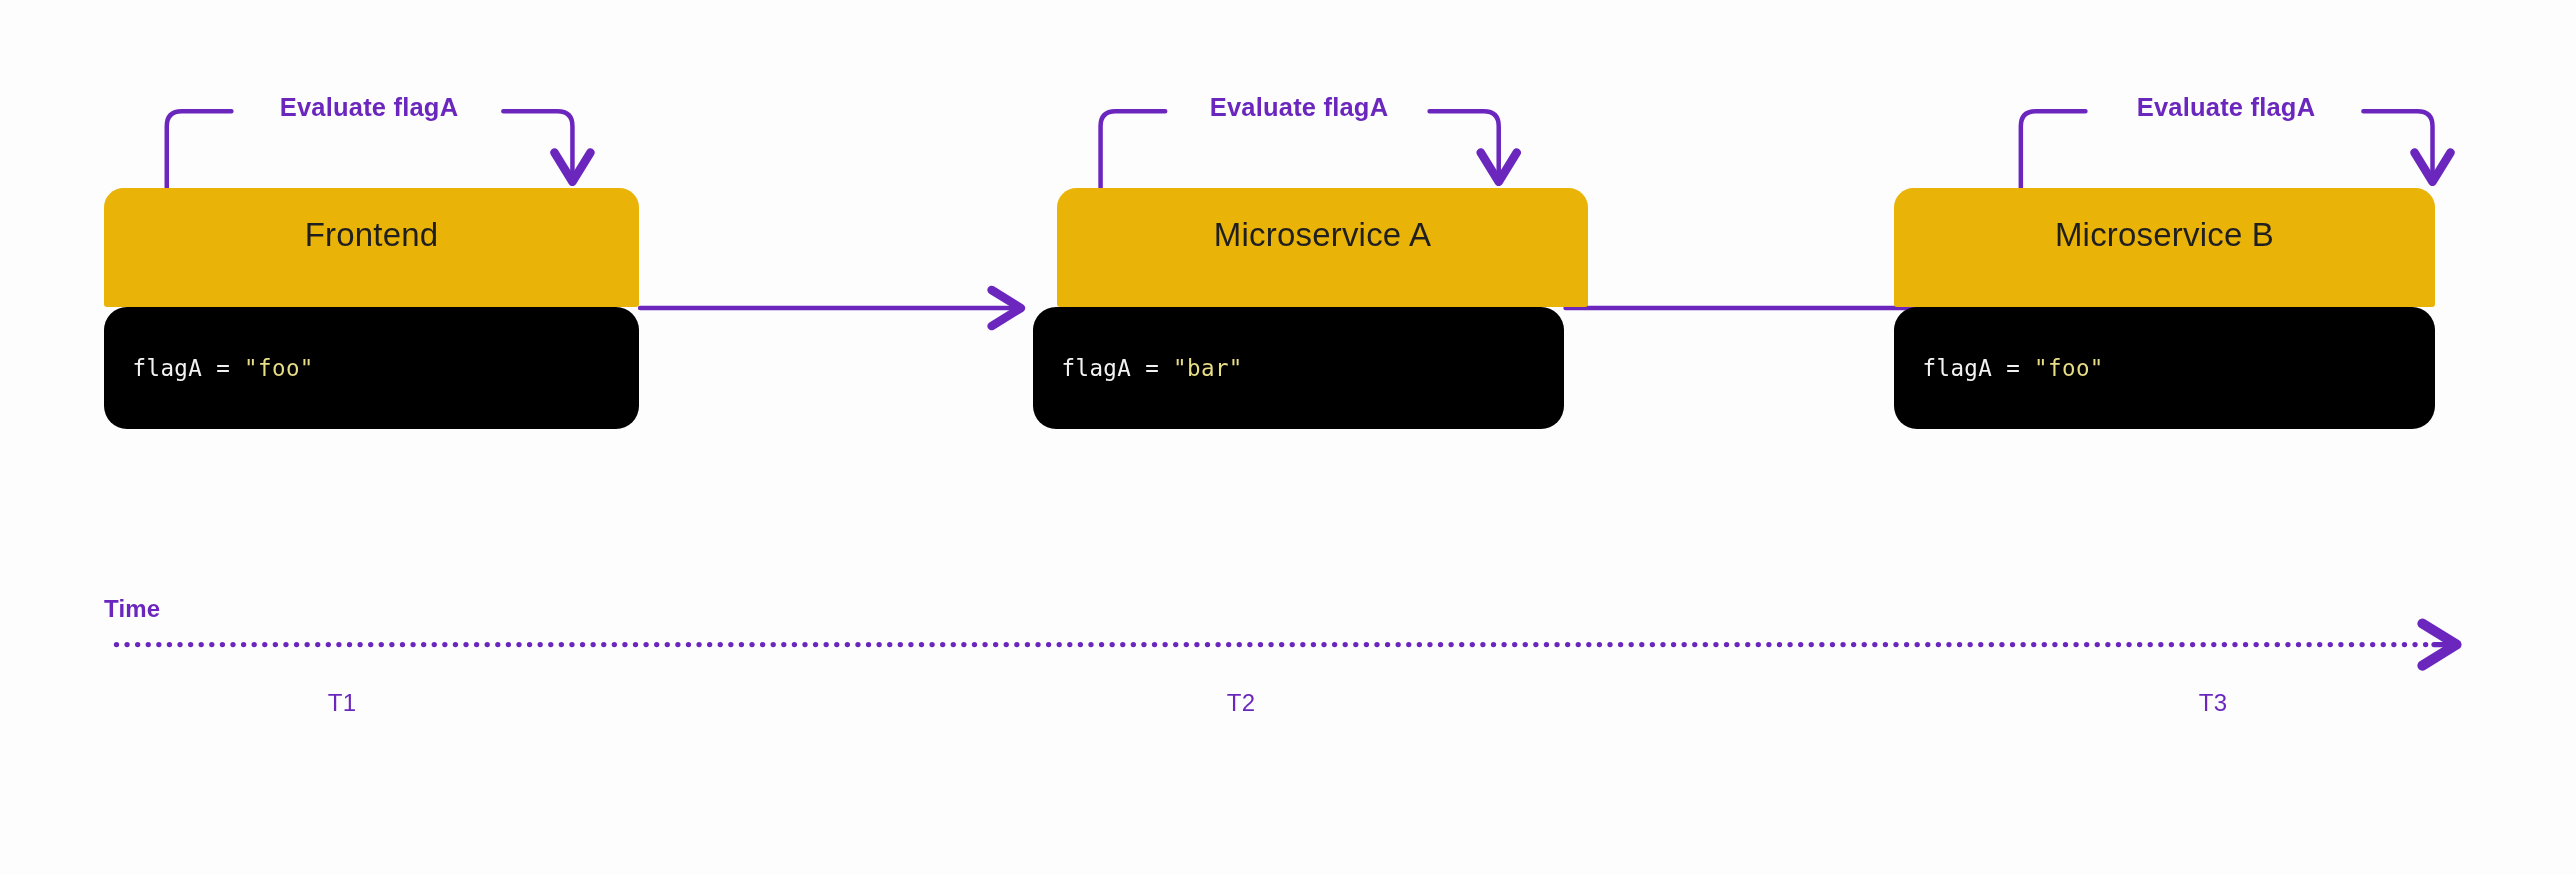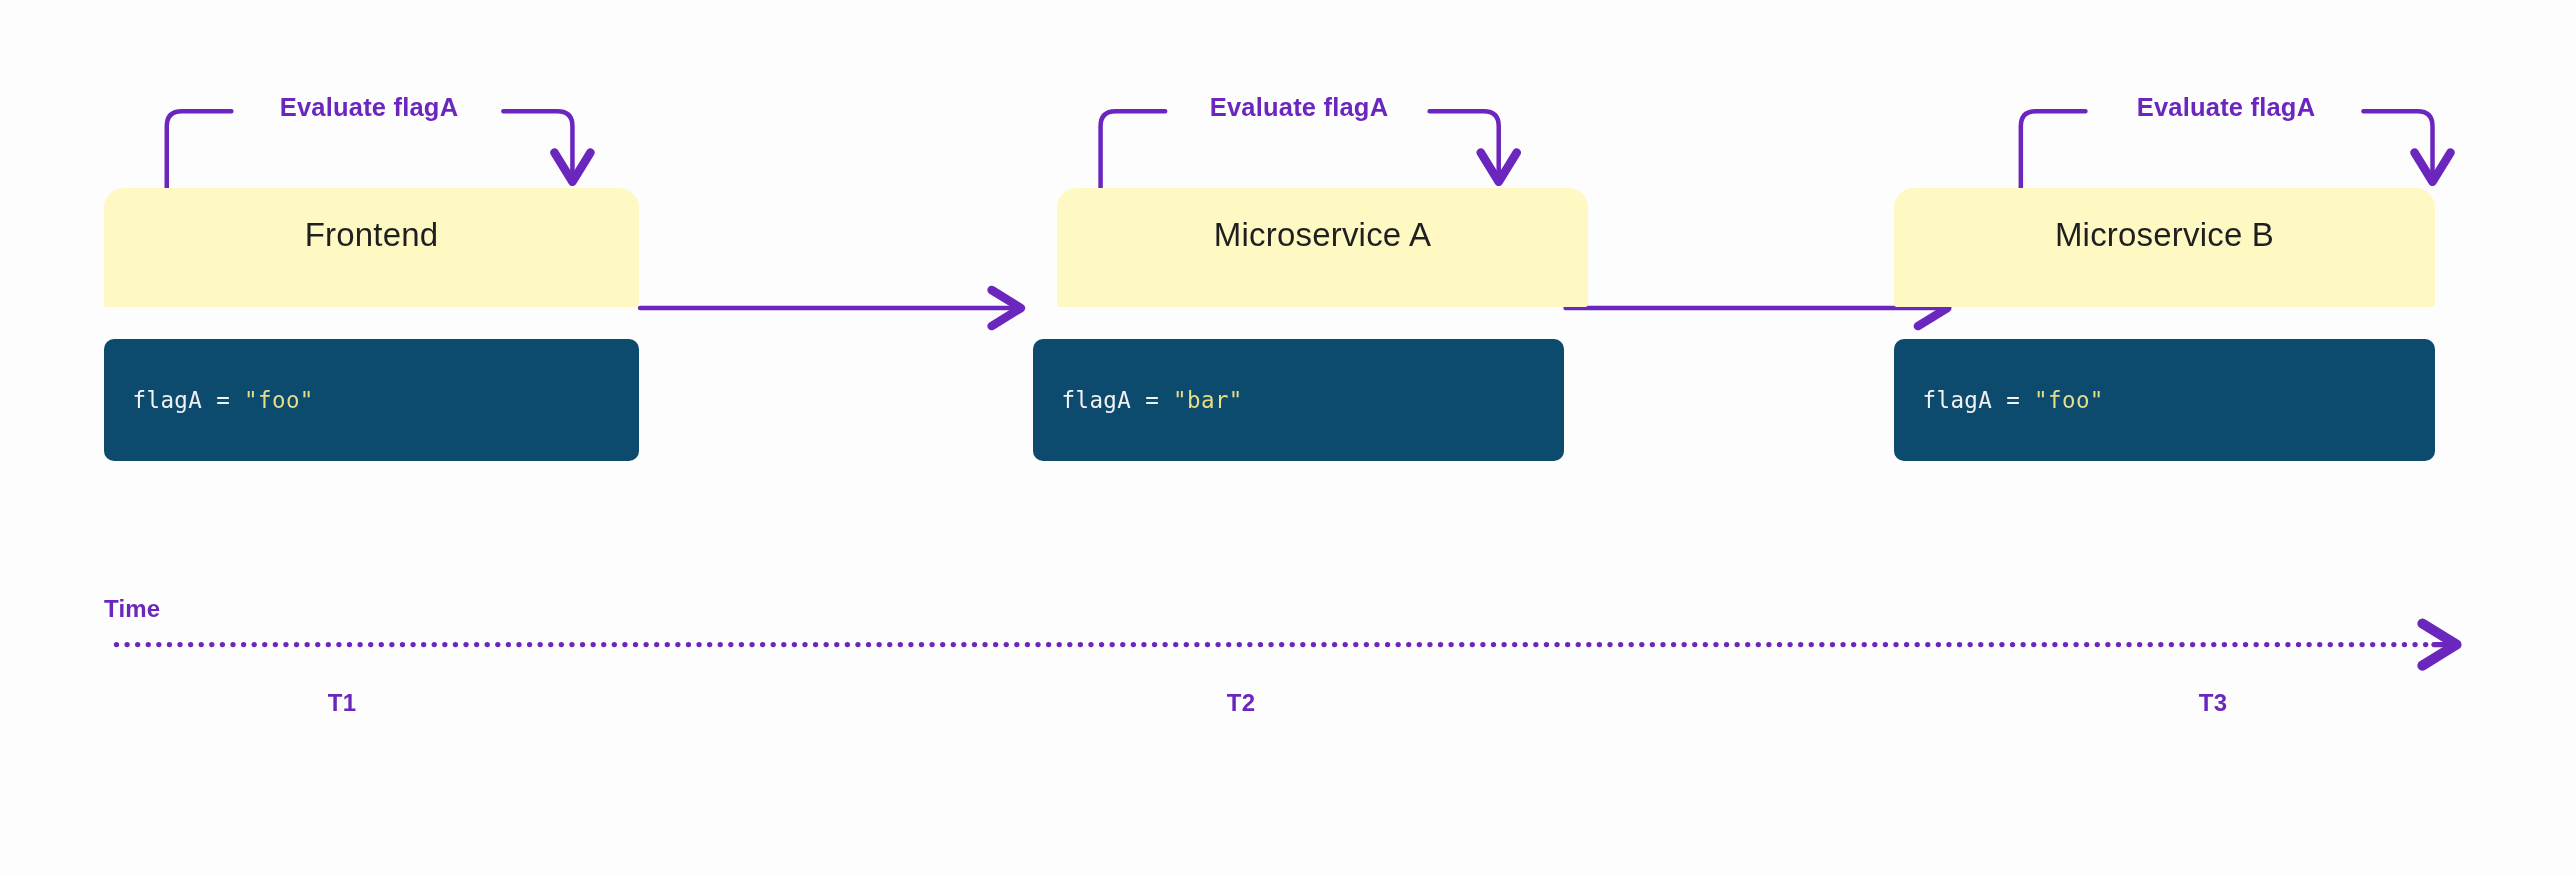--- a/index.html
+++ b/index.html
@@ -10,42 +10,41 @@
     overflow:hidden;
     position:relative;
   }
   #stage{position:absolute;left:0;top:0;width:2372px;height:876px;}
 
   
   .node{position:absolute;}
   .node-head{
     position:absolute;left:0;top:0;
     box-sizing:border-box;
-    background:#fef9c3;
+    background:#eab308;
     border-radius:19.5px 19.5px 3px 3px;
     display:flex;align-items:center;justify-content:center;
     color:#1f1f1f;
     font-size:33px;
     font-weight:400;
     letter-spacing:0.2px;
     line-height:1;
     padding-bottom:25.5px;
   }
   .node-code{
     position:absolute;left:0;
     box-sizing:border-box;
-    background:#0c4a6e;
-    border-radius:10px;
+    background:#000000;
+    border-radius:23px;
     display:flex;align-items:center;
     padding-left:28.5px;
     font-family:"DejaVu Sans Mono","Liberation Mono",monospace;
     font-size:22.5px;
     letter-spacing:0.4px;
     white-space:pre;
-    margin-top:32px;
   }
   .code-key{color:#f2f2f2;}
   .code-op{color:#f2f2f2;}
   .code-str{color:#e8de85;}
 
   
   #edges{position:absolute;left:0;top:0;width:2576px;height:876px;pointer-events:none;}
 
   
   .loop-label{
@@ -66,21 +65,21 @@
     font-size:24px;
     font-weight:bold;
     letter-spacing:0.2px;
     line-height:1;
     margin-top:20px;
   }
   .tick-label{
     position:absolute;
     color:#6b27bd;
     font-size:24px;
-    font-weight:bold;
+    font-weight:normal;
     letter-spacing:0.2px;
     text-align:center;
     line-height:1;
     white-space:nowrap;
   }
 </style>
 </head>
 <body>
 
 <div id="stage">

